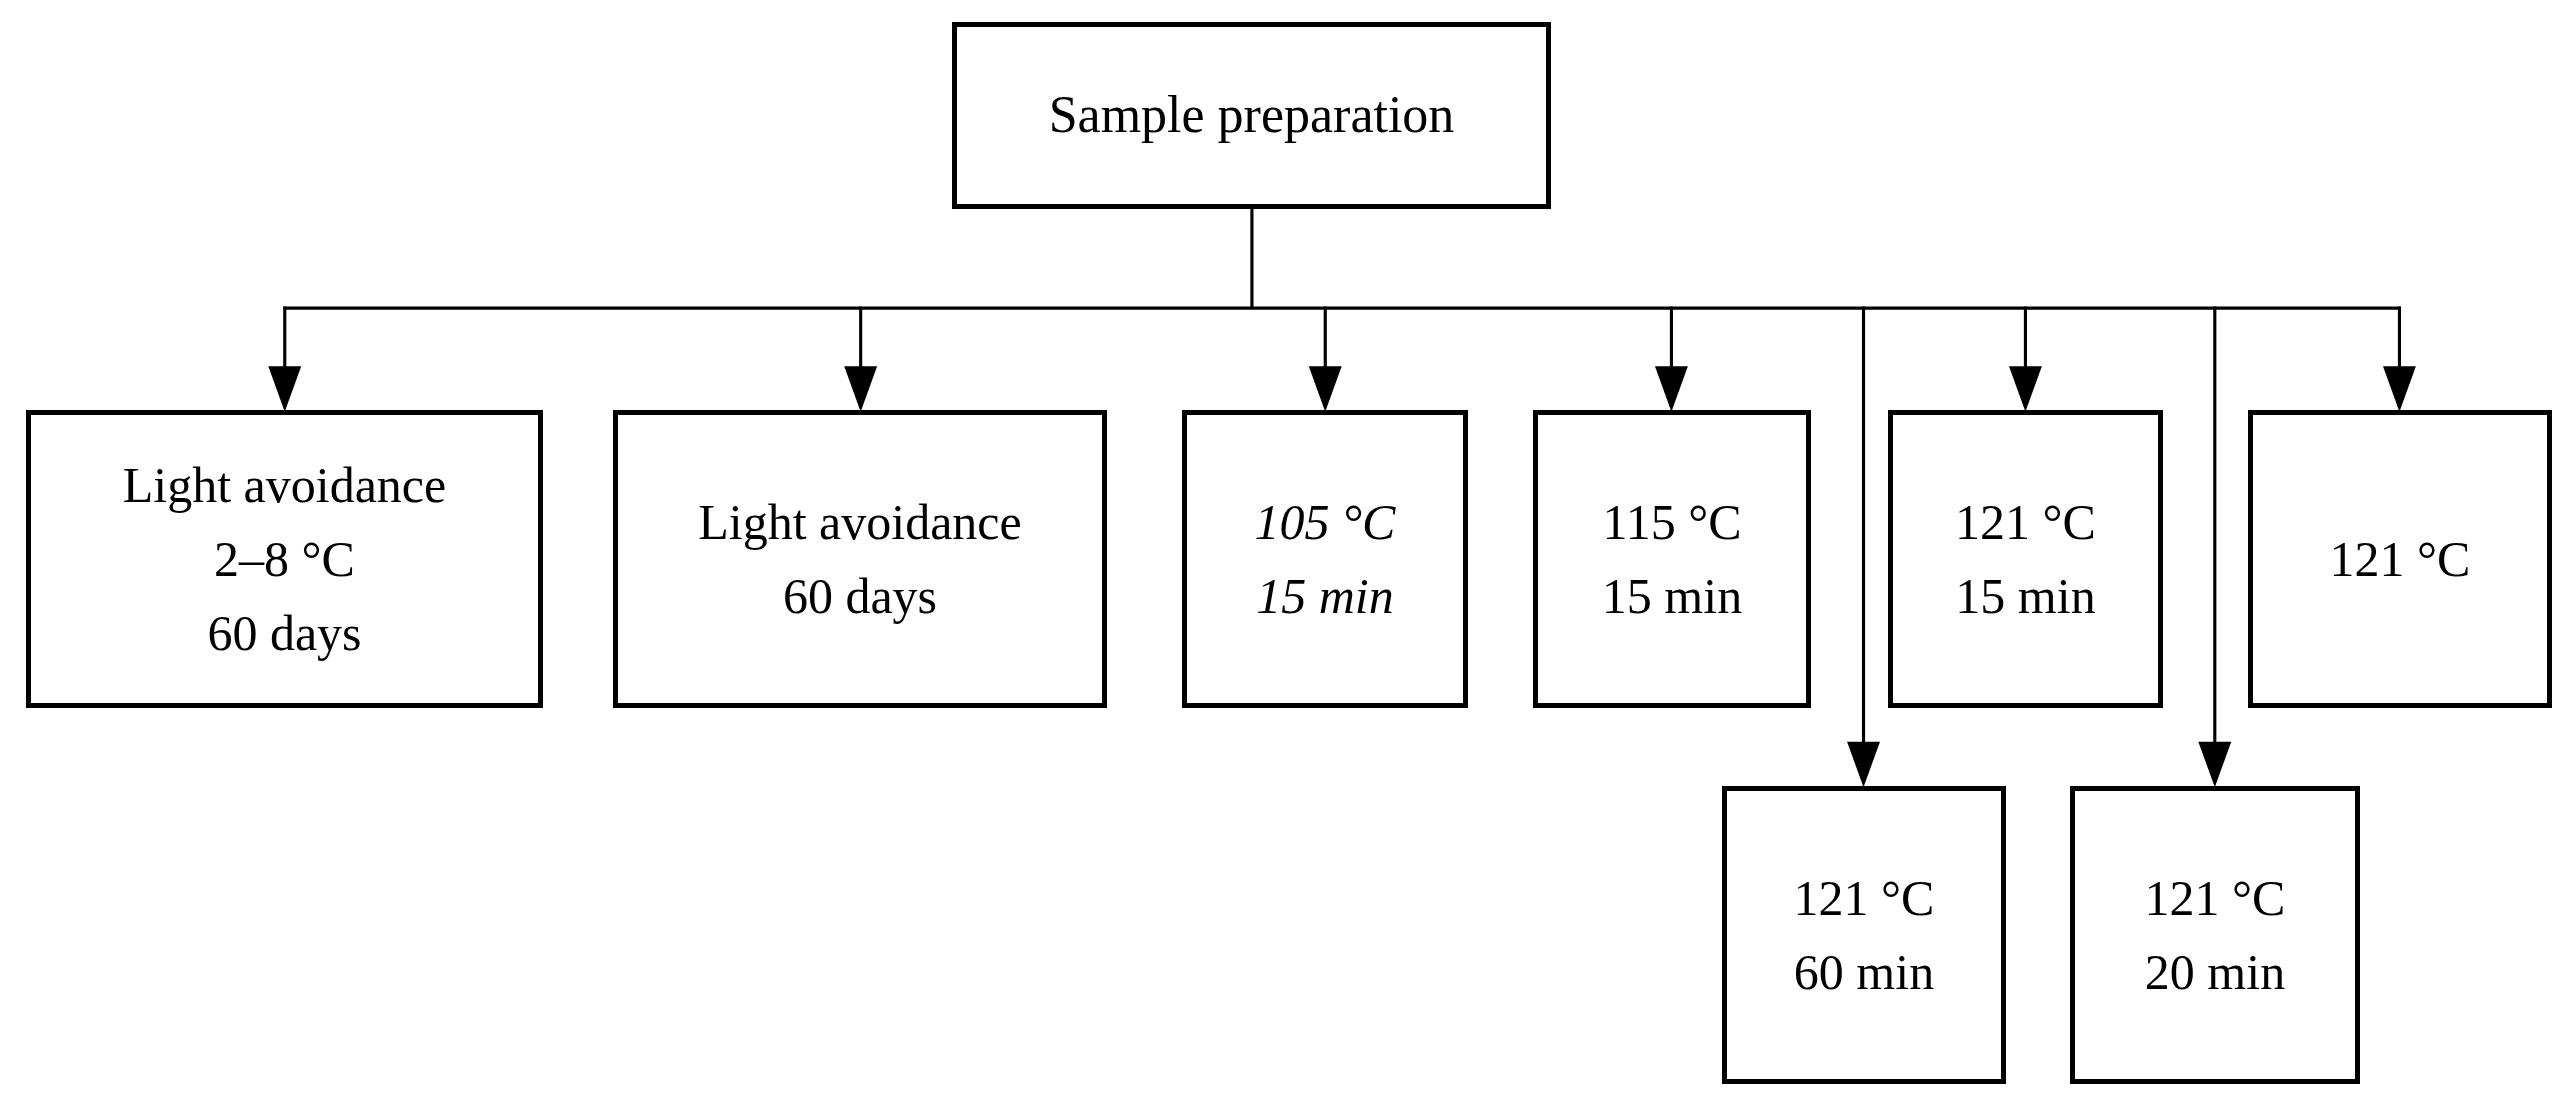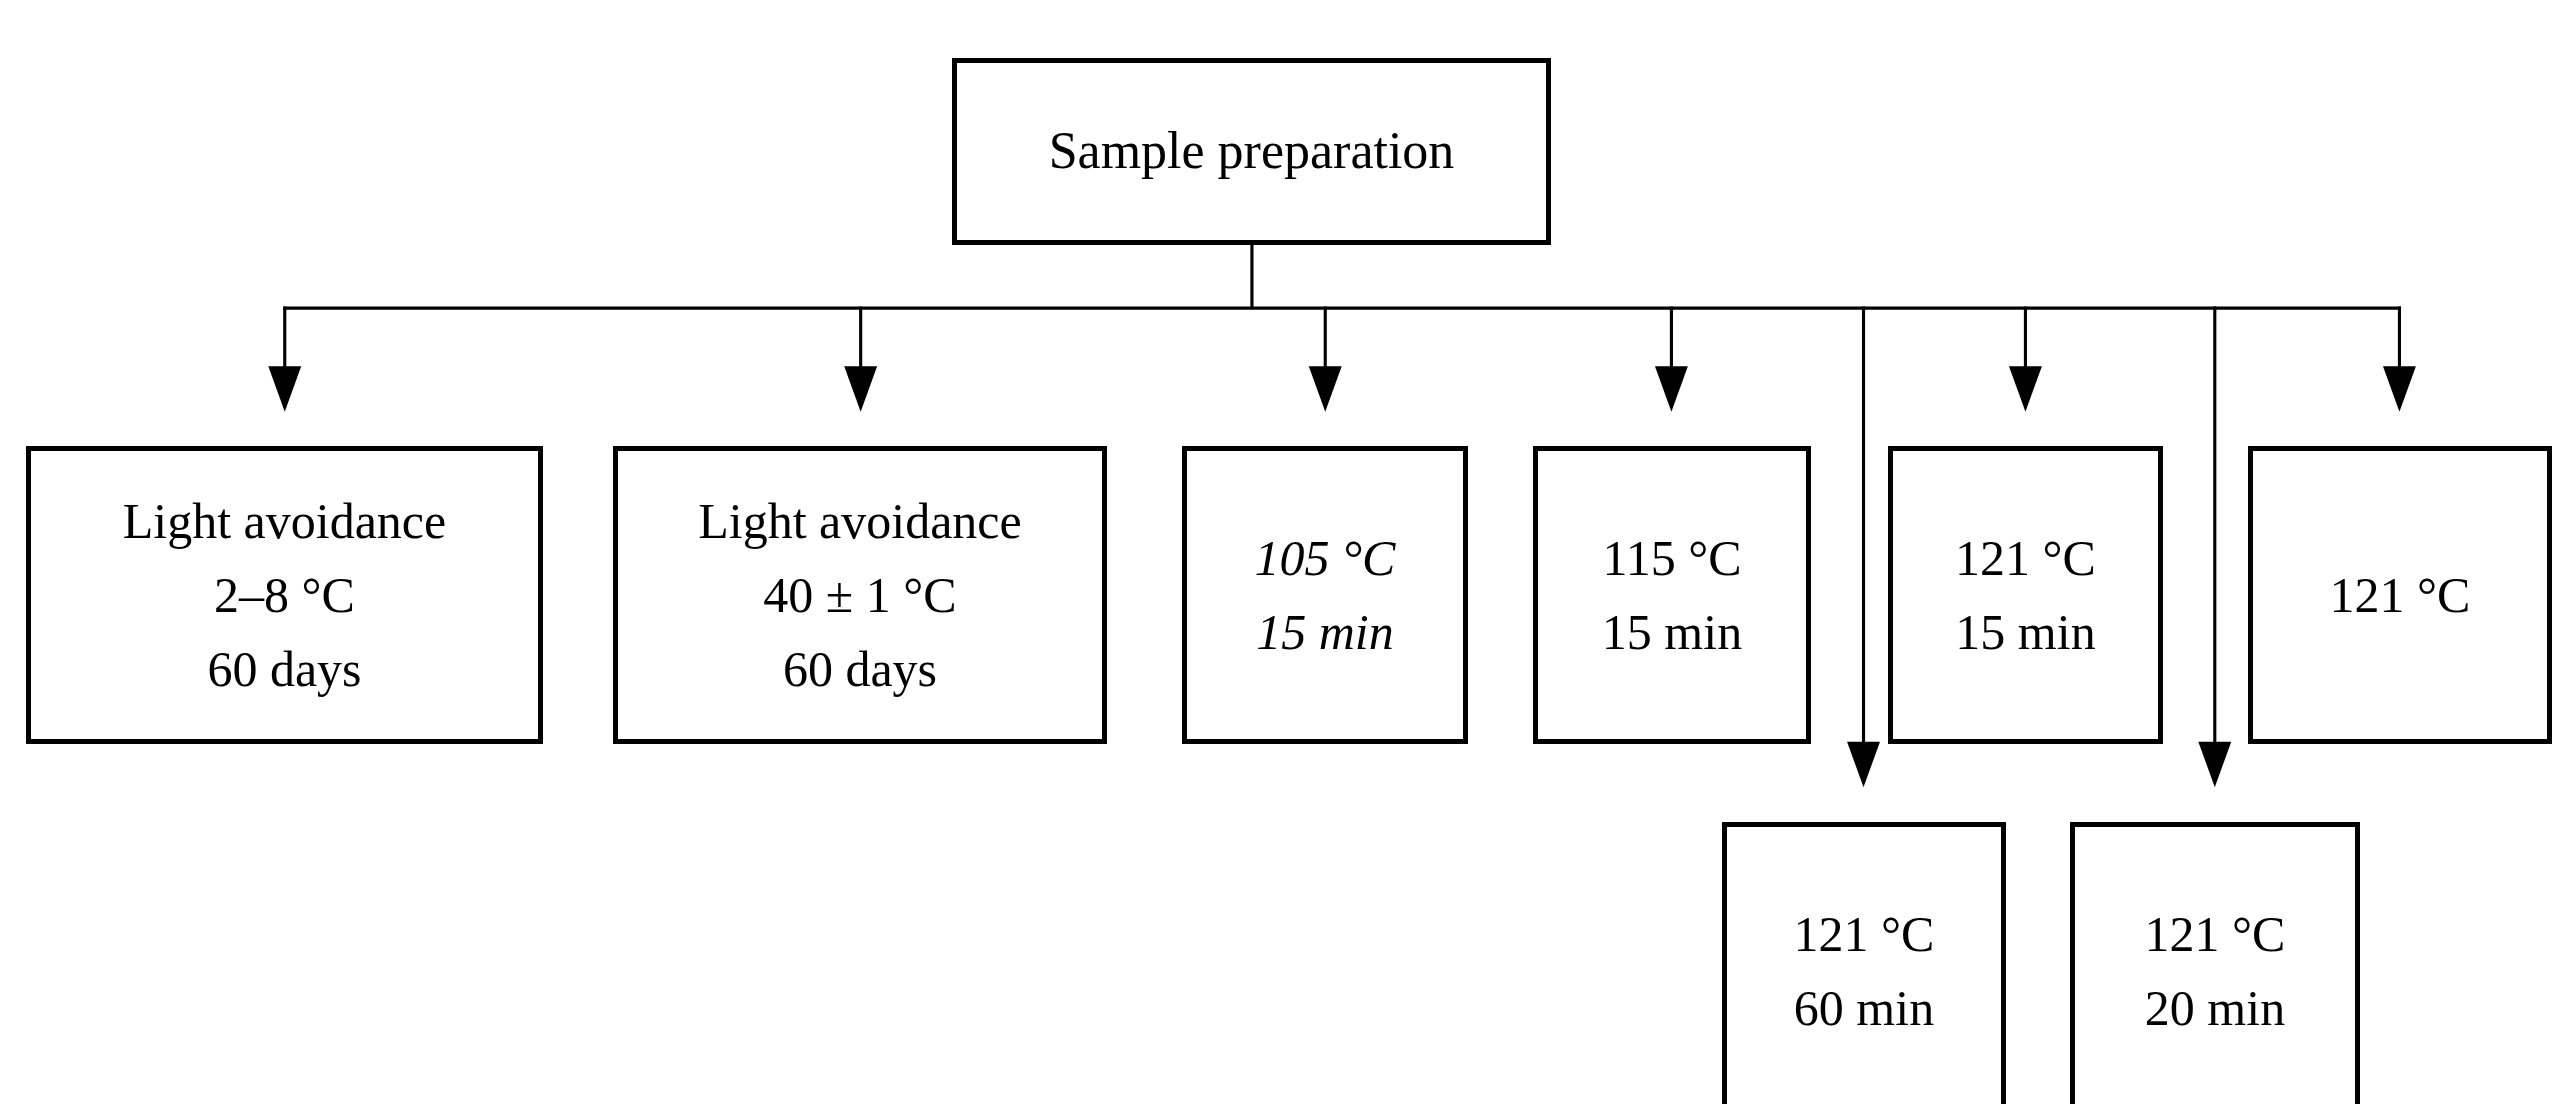--- a/index.html
+++ b/index.html
@@ -24,21 +24,20 @@
     background:#ffffff;
     color:#000000;
     display:flex;
     flex-direction:column;
     justify-content:center;
     align-items:center;
     text-align:center;
     font-size:50px;
     line-height:1.48;
     white-space:nowrap;
-    margin-top:36px;
   }
   .node .line{display:block;}
 </style>
 </head>
 <body>
 
 <div class="canvas" id="canvas">
 
   <svg class="wires" viewBox="0 0 3284 1408">
 
@@ -76,21 +75,20 @@
   </div>
 
   <div class="node" style="left:26px;top:410px;width:517px;height:298px;">
     <span class="line">Light avoidance</span>
     <span class="line">2–8 °C</span>
     <span class="line">60 days</span>
   </div>
 
   <div class="node" style="left:613px;top:410px;width:494px;height:298px;">
     <span class="line">Light avoidance</span>
-    <span class="line">40 ± 1 °C</span>
     <span class="line">60 days</span>
   </div>
 
   <div class="node" style="left:1182px;top:410px;width:286px;height:298px;font-style:italic;">
     <span class="line">105 °C</span>
     <span class="line">15 min</span>
   </div>
 
   <div class="node" style="left:1533px;top:410px;width:278px;height:298px;">
     <span class="line">115 °C</span>

